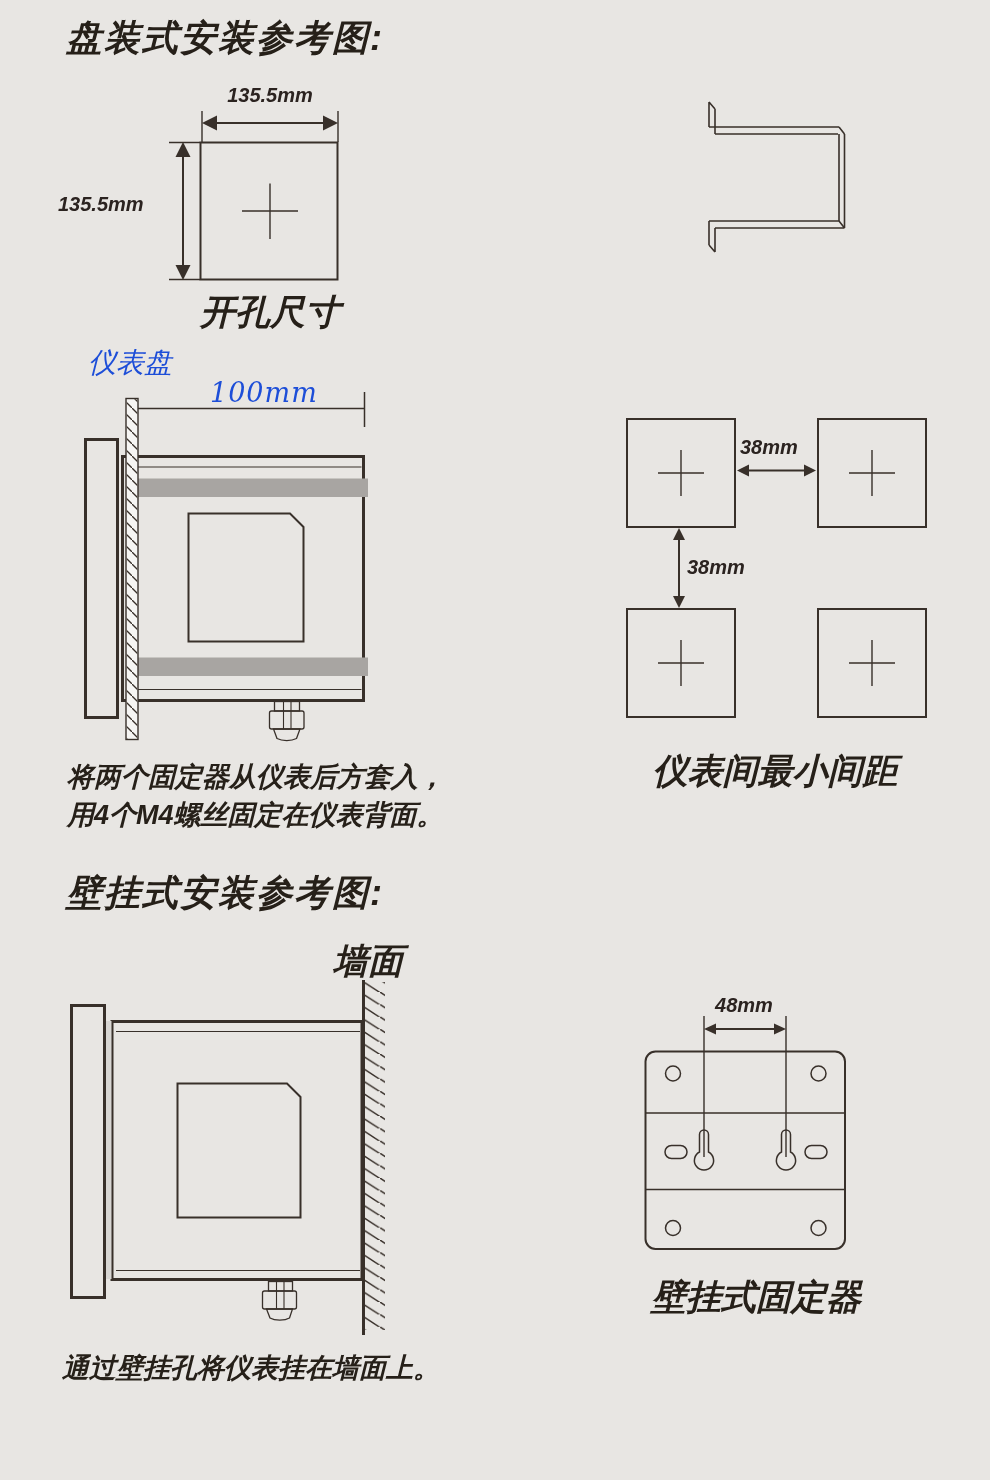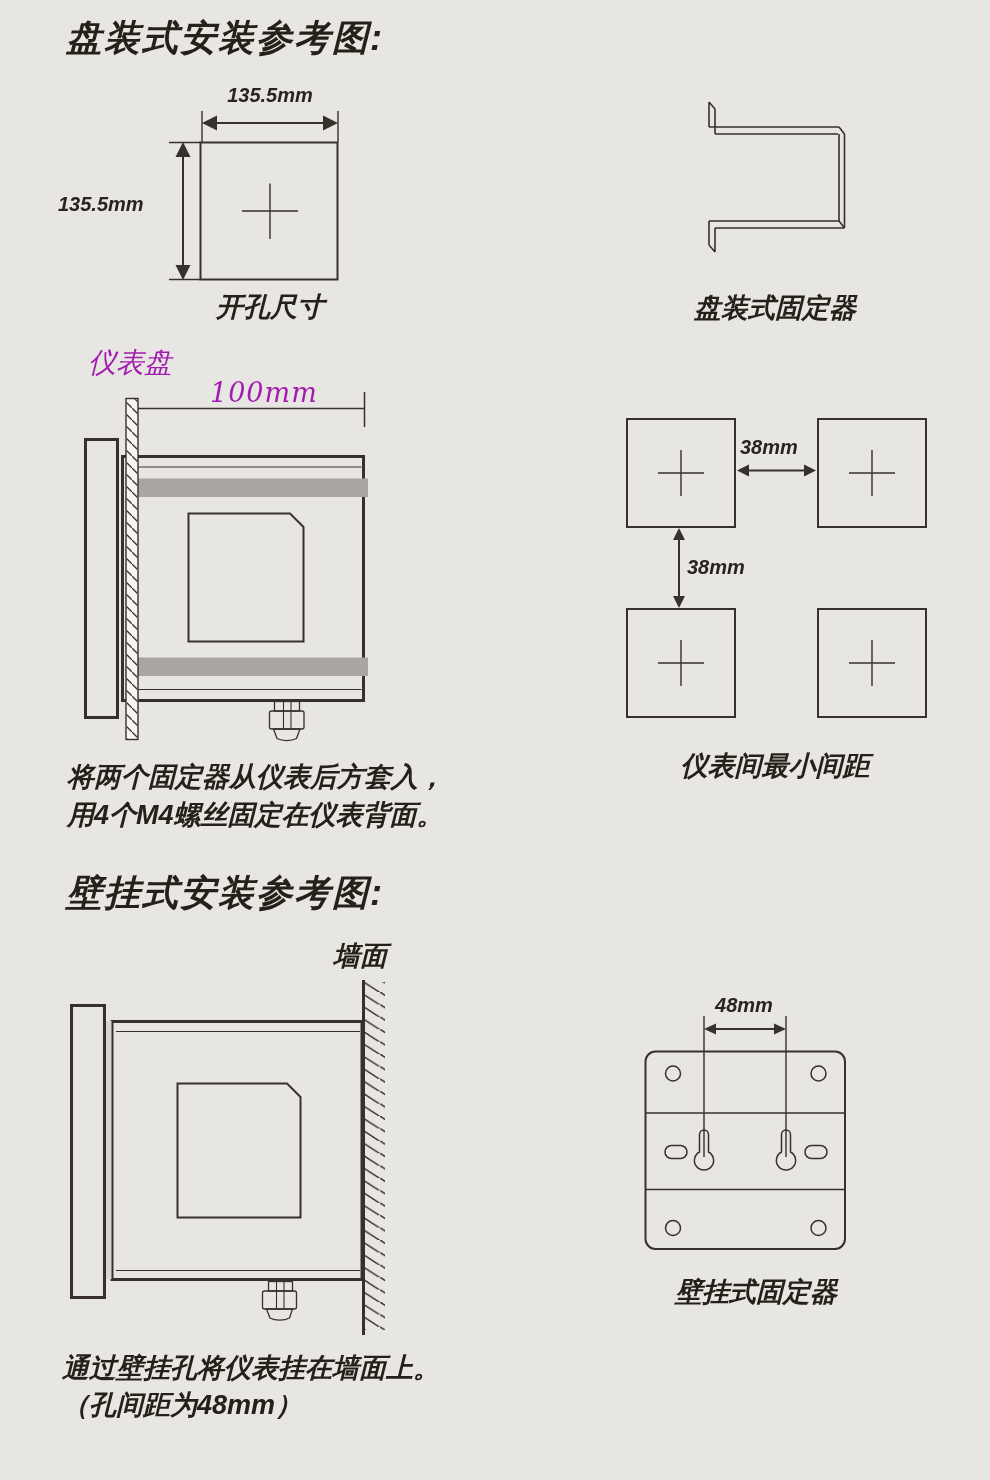--- a/index.html
+++ b/index.html
@@ -1,22 +1,22 @@
 <!DOCTYPE html>
 <html><head>
 <meta charset="utf-8">
 <style>
   html,body{margin:0;padding:0;}
   body{background:#e8e6e3;font-family:"Liberation Sans",sans-serif;}
   .page{position:relative;width:990px;height:1480px;background:#e8e6e3;overflow:hidden;color:#2b2320;font-style:italic;}
   .abs{position:absolute;}
   .title{font-size:36px;font-weight:700;letter-spacing:2px;color:#262019;white-space:nowrap;}
-  .caption{font-size:27px;font-weight:700;color:#262019;text-align:center;white-space:nowrap;}
+  .caption{font-size:35px;font-weight:700;color:#262019;text-align:center;white-space:nowrap;}
   .dim{font-size:20px;font-weight:600;color:#2b2320;white-space:nowrap;}
-  .serif-label{font-family:"DejaVu Serif","Liberation Serif",serif;font-weight:400;color:#a21caf;white-space:nowrap;}
+  .serif-label{font-family:"DejaVu Serif","Liberation Serif",serif;font-weight:400;color:#1d4ed8;white-space:nowrap;}
   .note{font-size:27px;font-weight:700;line-height:38px;color:#262019;white-space:nowrap;}
   svg{display:block;}
   .ln{stroke:#38302a;fill:none;}
 </style>
 </head>
 <body>
 
 <div class="page">
 
   <div class="abs title" style="left:66px;top:14px;">盘装式安装参考图:</div>
@@ -45,21 +45,20 @@
 
   <svg class="abs" style="left:695px;top:95px;" width="160" height="165" viewBox="0 0 160 165">
     <g class="ln" stroke-width="1.6" stroke-linejoin="miter">
       <path d="M14,7 V32 M14,7 L20,14 M20,14 V39"></path>
       <path d="M14,32 H144 M20,39 H143 M144,32 L149.5,39"></path>
       <path d="M144,39 V126 M149.5,39 V133"></path>
       <path d="M14,126 H144 M20,133 H149.5 M144,126 L149.5,133"></path>
       <path d="M14,126 V150 M14,150 L20,157 M20,133 V157"></path>
     </g>
   </svg>
-  <div class="abs caption" style="left:660px;top:290px;width:230px;">盘装式固定器</div>
 
   <div class="abs serif-label" style="left:88px;top:344px;font-size:28px;">仪表盘</div>
   <div class="abs serif-label" style="left:210px;top:377px;font-size:27px;letter-spacing:1px;">100mm</div>
 
   <svg class="abs" style="left:75px;top:390px;" width="310" height="360" viewBox="75 390 310 360">
     <defs>
       <pattern id="hatchA" patternUnits="userSpaceOnUse" width="12" height="12">
         <path d="M0,0 L12,12" stroke="#38302a" stroke-width="1.3"></path>
       </pattern>
     </defs>
@@ -158,16 +157,15 @@
       <path d="M699.5,1152 V1134.5 A4.5,4.5 0 0 1 708.5,1134.5 V1152 A9.6,9.6 0 1 1 699.5,1152 Z"></path>
       <path d="M781.5,1152 V1134.5 A4.5,4.5 0 0 1 790.5,1134.5 V1152 A9.6,9.6 0 1 1 781.5,1152 Z"></path>
       <rect x="665" y="1145.5" width="22" height="13" rx="6.5"></rect>
       <rect x="805" y="1145.5" width="22" height="13" rx="6.5"></rect>
     </g>
   </svg>
   <div class="abs caption" style="left:641px;top:1274px;width:230px;">壁挂式固定器</div>
 
   <div class="abs note" style="left:62px;top:1350px;line-height:37px;">
     <div>通过壁挂孔将仪表挂在墙面上。</div>
-    <div>（孔间距为48mm）</div>
   </div>
 
 </div>
 
 </body></html>

